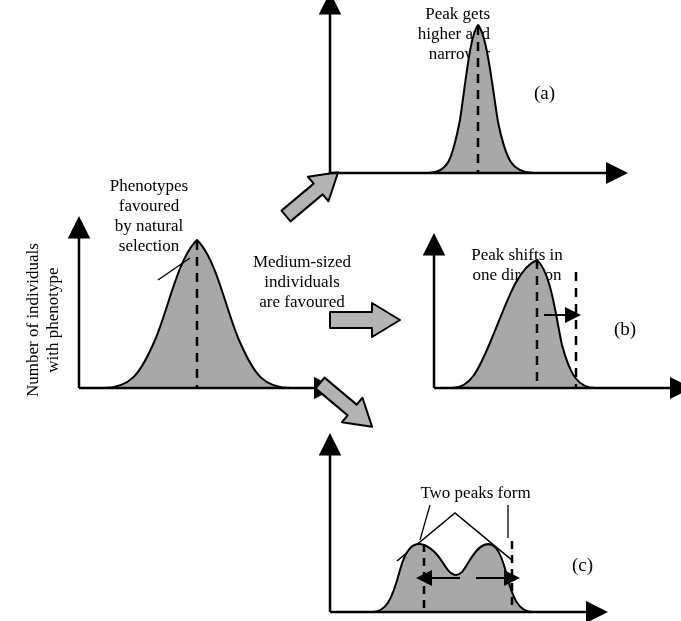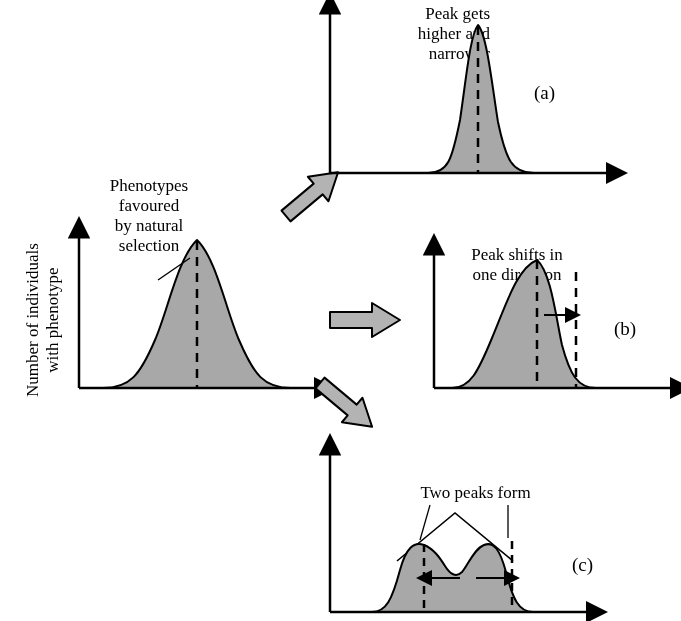--- a/index.html
+++ b/index.html
@@ -55,20 +55,23 @@
 <div id="stage">
 
   <div id="y-axis-label" class="lbl">Number of individuals
 with phenotype</div>
 
   <div class="lbl" style="left:74px; top:168px; width:150px;margin-top:8px;">Phenotypes
 favoured
 by natural
 selection</div>
 
+  <div class="lbl" style="left:222px; top:252px; width:160px;">Medium-sized
+individuals
+are favoured</div>
 
   <div class="lbl" style="left:330px; top:4px; width:160px;text-align:right;">Peak gets
 higher and
 narrower</div>
   <div class="panel-tag" style="left:534px; top:82px;">(a)</div>
 
   <div class="lbl left" style="left:432px; top:245px; width:170px;">Peak shifts in
 one direction</div>
   <div class="panel-tag" style="left:614px; top:318px;">(b)</div>
 

